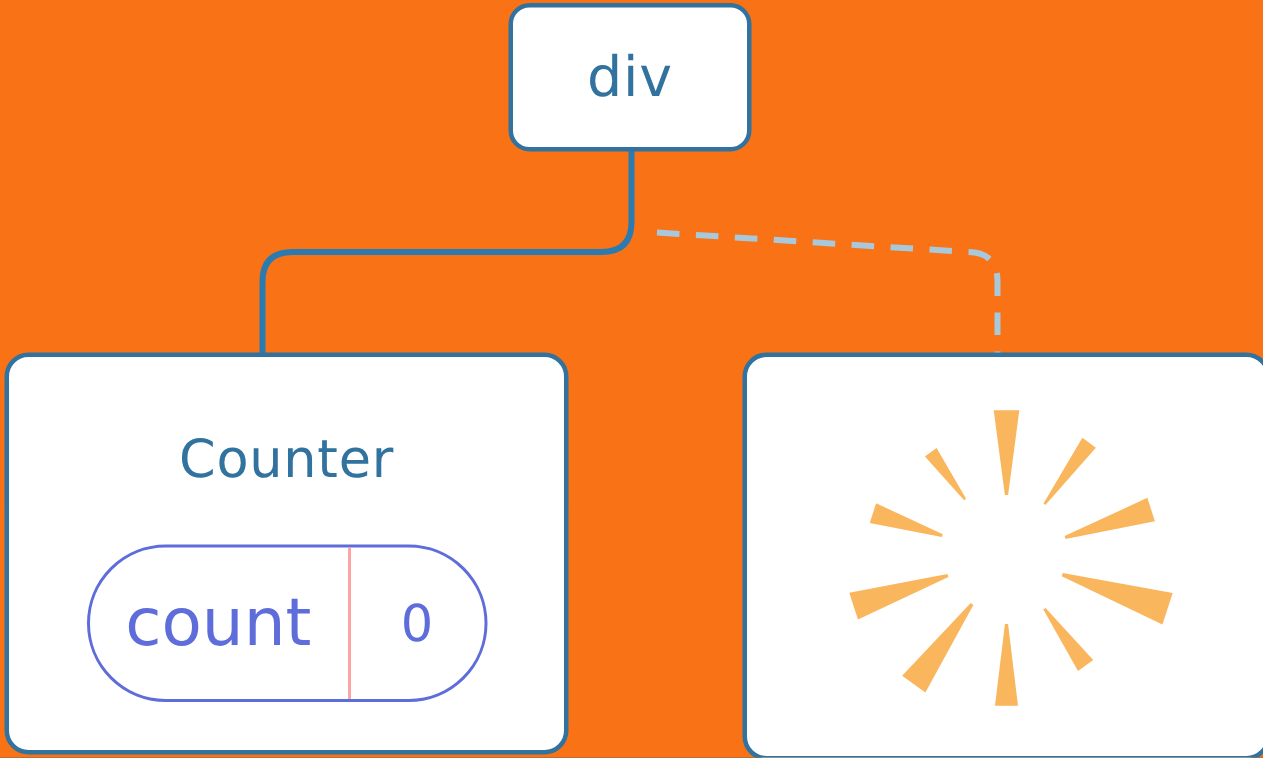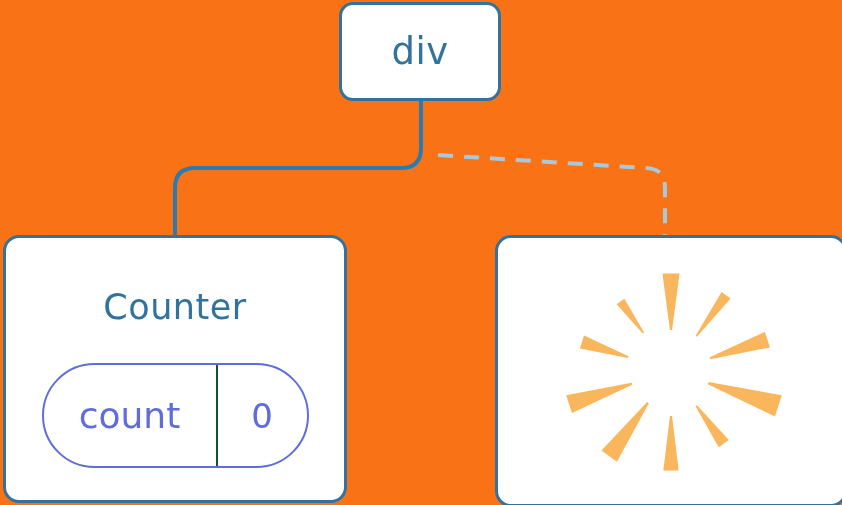--- a/index.html
+++ b/index.html
@@ -48,21 +48,21 @@
     width: 162px;
     height: 99px;
     border: 3px solid #31729e;
     border-radius: 14px;
     justify-content: center;
   }
 
   .node-counter {
     left: 3px;
     top: 235px;
-    width: 344px;
+    width: 376px;
     height: 268px;
     border: 3px solid #31729e;
     border-radius: 16px;
     justify-content: flex-start;
   }
 
   .node-burst {
     left: 495px;
     top: 235px;
     width: 352px;
@@ -106,23 +106,23 @@
     border-radius: 53px;
     display: flex;
     align-items: stretch;
   }
   .pill-key {
     flex: 0 0 174px;
     display: flex;
     align-items: center;
     justify-content: center;
     color: #5f6ddb;
-    font-size: 36px;
+    font-size: 44px;
     box-sizing: border-box;
-    border-right: 2px solid #14532d;
+    border-right: 2px solid #fca5a5;
   }
   .pill-val {
     flex: 1 1 auto;
     display: flex;
     align-items: center;
     justify-content: center;
     color: #5f6ddb;
     font-size: 34px;
   }
 

